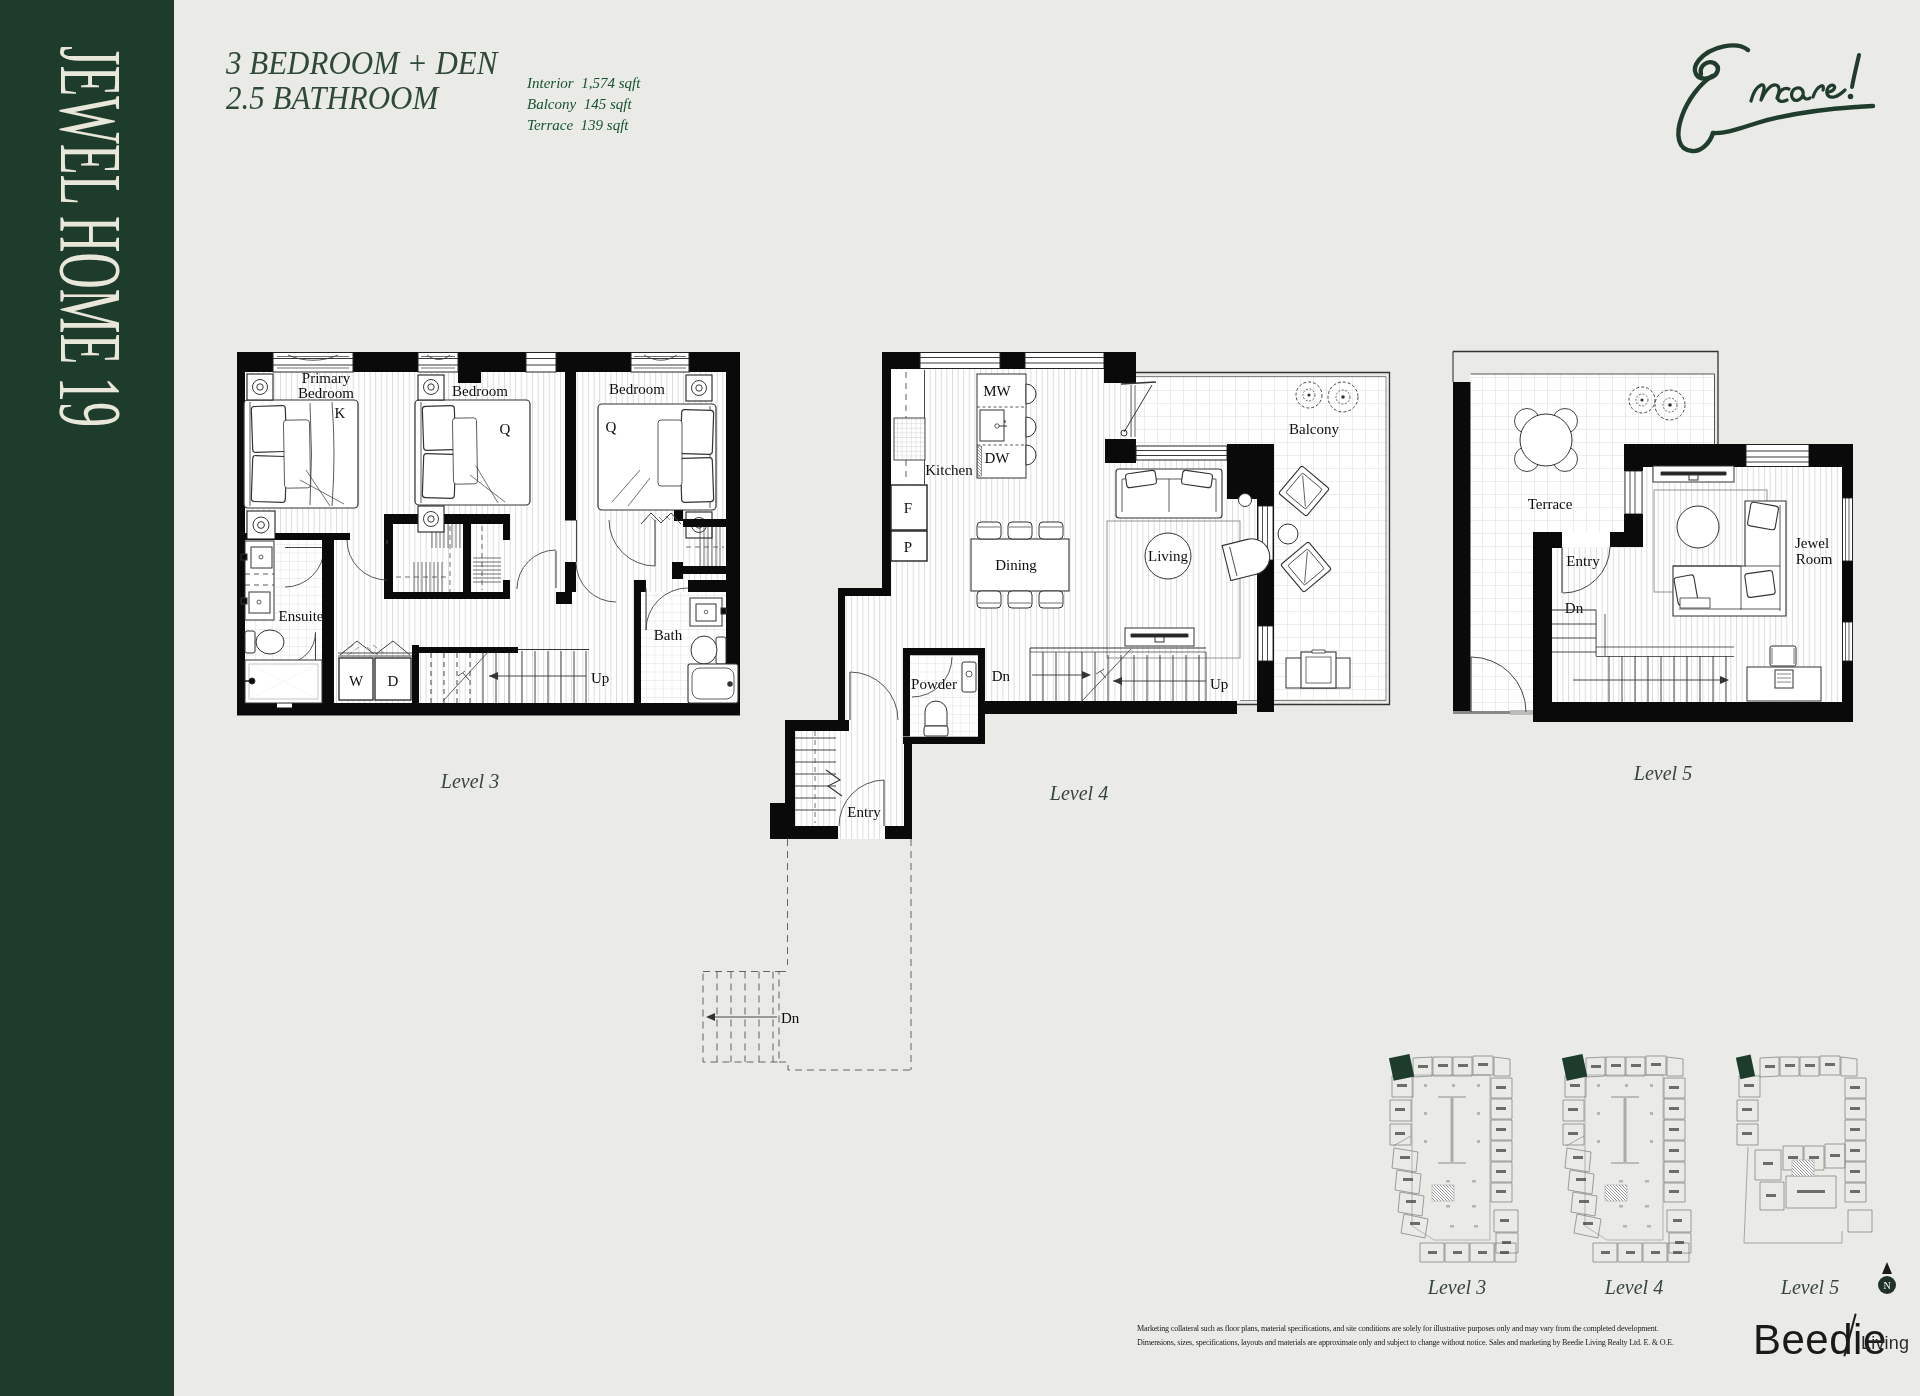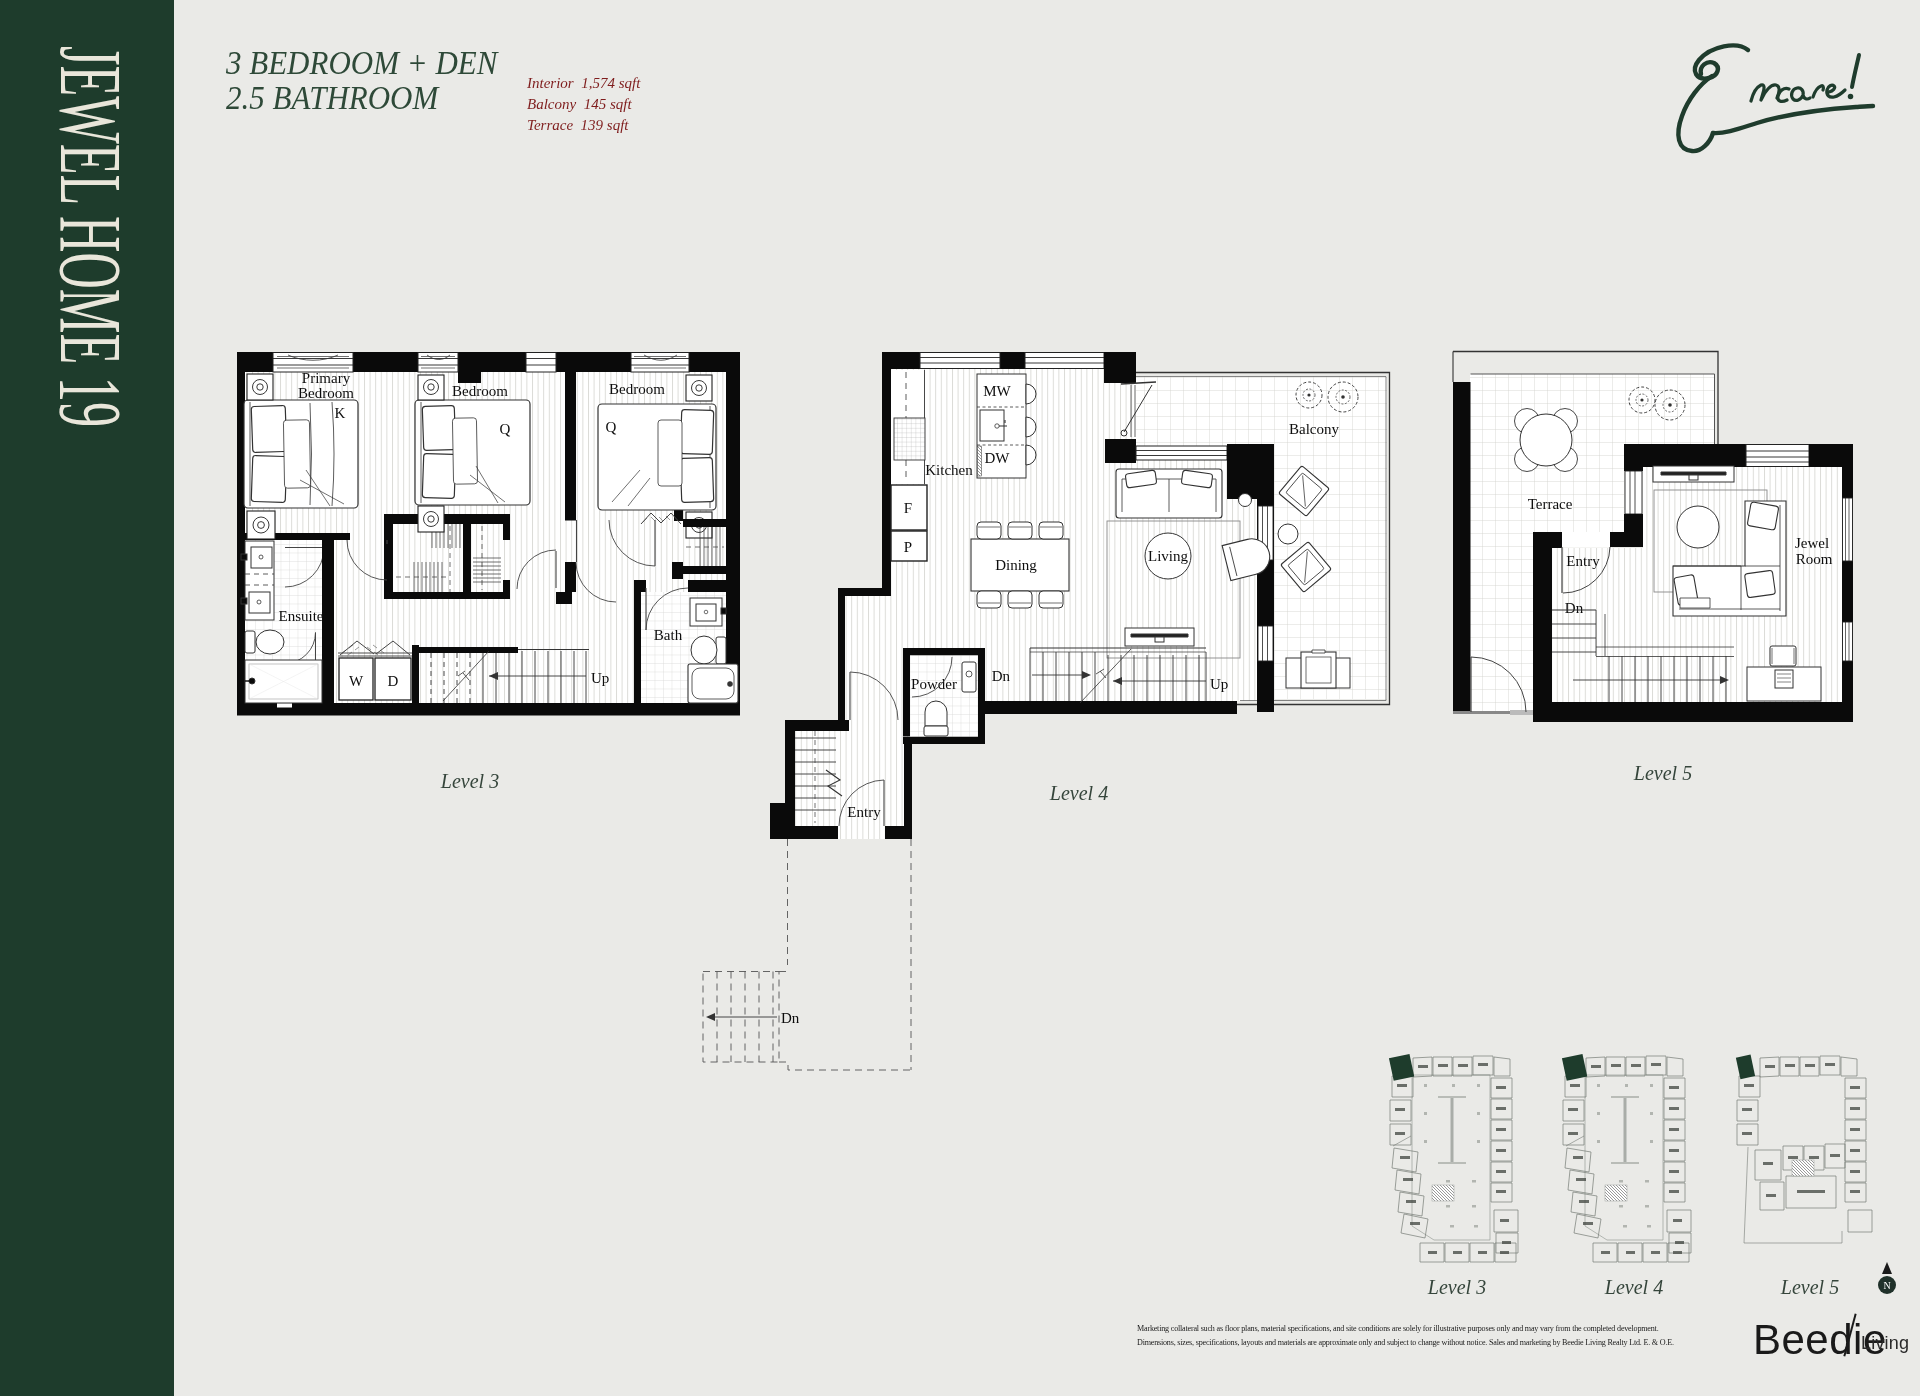--- a/index.html
+++ b/index.html
@@ -1,20 +1,20 @@
 <!DOCTYPE html>
 <html><head>
 <meta charset="utf-8">
 <style>
 html,body{margin:0;padding:0}
 body{width:1920px;height:1396px;background:#eaeae7;overflow:hidden;position:relative;font-family:"Liberation Serif",serif}
 #side{position:absolute;left:0;top:0;width:174px;height:1396px;background:#1e3c2c}
 #sidetext{position:absolute;left:46px;top:46px;writing-mode:vertical-rl;font-size:88px;color:#e9e6da;letter-spacing:0px;font-family:"Liberation Serif",serif;transform:scaleY(0.572);transform-origin:0 0;line-height:1}
 #t1{position:absolute;left:226px;top:45px;font-style:italic;font-size:33.5px;color:#2e4938;letter-spacing:0px;line-height:35px;white-space:nowrap;transform:scaleX(0.925);transform-origin:0 0}
-#stats{position:absolute;left:527px;top:73px;font-style:italic;font-size:15px;color:#7f1d1d;line-height:21px}
+#stats{position:absolute;left:527px;top:73px;font-style:italic;font-size:15px;color:#14532d;line-height:21px}
 #disc{position:absolute;left:1137px;top:1322px;font-family:Liberation Serif, serif;font-size:8.1px;color:#1c1c1c;line-height:13.8px;white-space:nowrap;letter-spacing:-0.2px}
 #beedie{position:absolute;left:1753px;top:1316px;color:#1a1a1a}
 #beedie .b{font-size:42px;font-family:Liberation Sans, sans-serif;letter-spacing:0.5px}
 #beedie .l{font-size:18px;font-family:"Liberation Sans",sans-serif;color:#2a2a2a;position:absolute;left:108px;top:17px;letter-spacing:0.2px}
 #beedie .sl{position:absolute;left:96px;top:-3px;width:1.7px;height:44px;background:#1a1a1a;transform:rotate(15deg)}
 svg text{font-family:"Liberation Serif",serif}
 .rl{font-size:15px;fill:#0d0d0d}
 .lvl{font-size:20px;font-style:italic;fill:#35453b}
 </style>
 </head>

